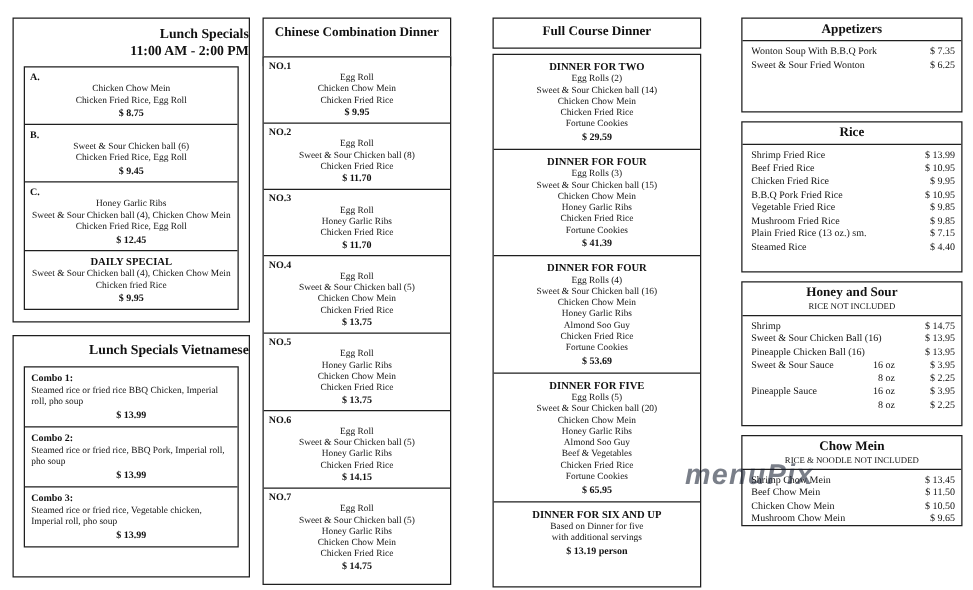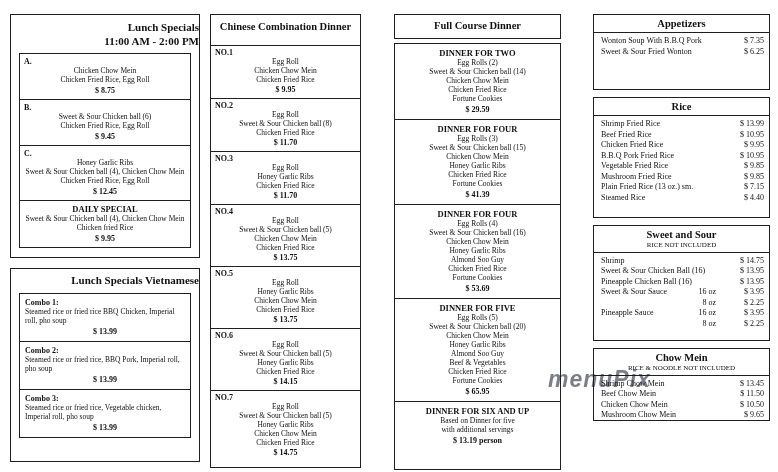--- a/index.html
+++ b/index.html
@@ -392,21 +392,21 @@
 
         <div class="prow">
           <span class="pname">Steamed Rice</span>
           <span class="pprice">$ 4.40</span>
         </div>
       </div>
   </div>
 
   <div class="abox" style="left:593px; top:225px; width:177px; height:116px;">
     <div class="rhead">
-      <div class="rtitle">Sweet and Sour</div>
+      <div class="rtitle">Honey and Sour</div>
       <div class="rsub">RICE NOT INCLUDED</div>
     </div>
     <div class="rrows">
 
         <div class="prow">
           <span class="pname">Shrimp</span>
           <span class="psize"></span>
           <span class="pprice">$ 14.75</span>
         </div>
 

